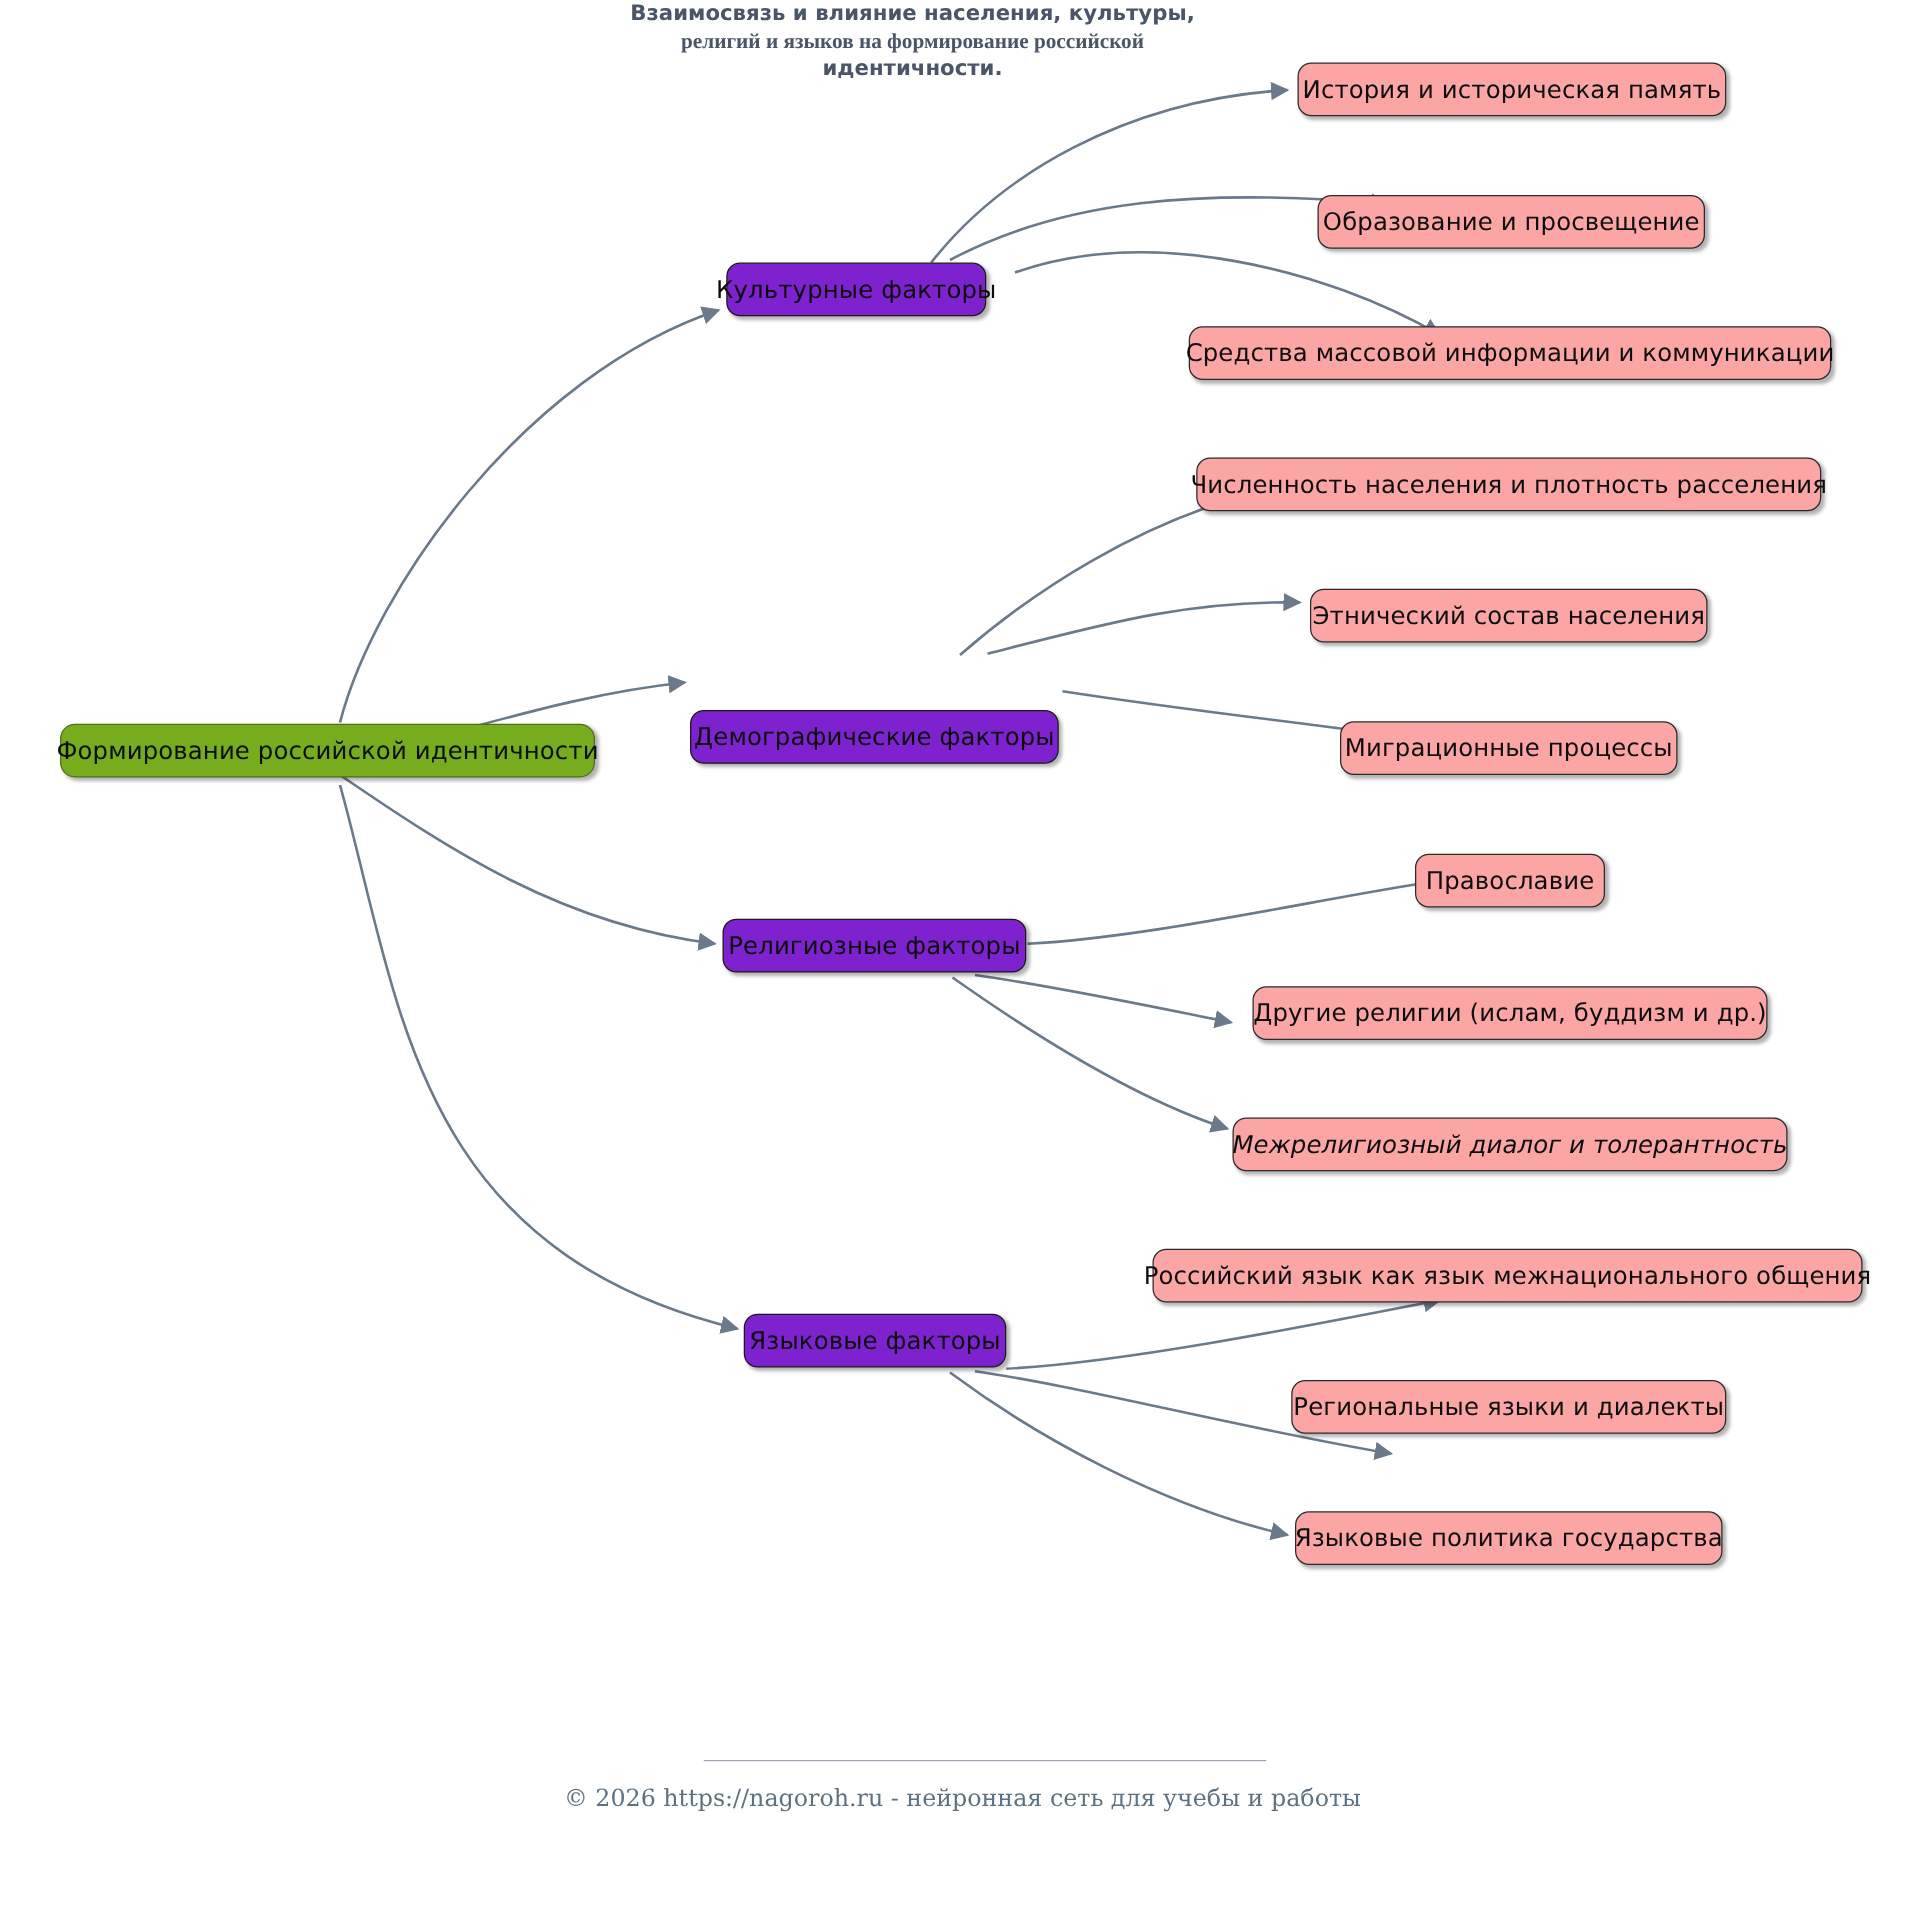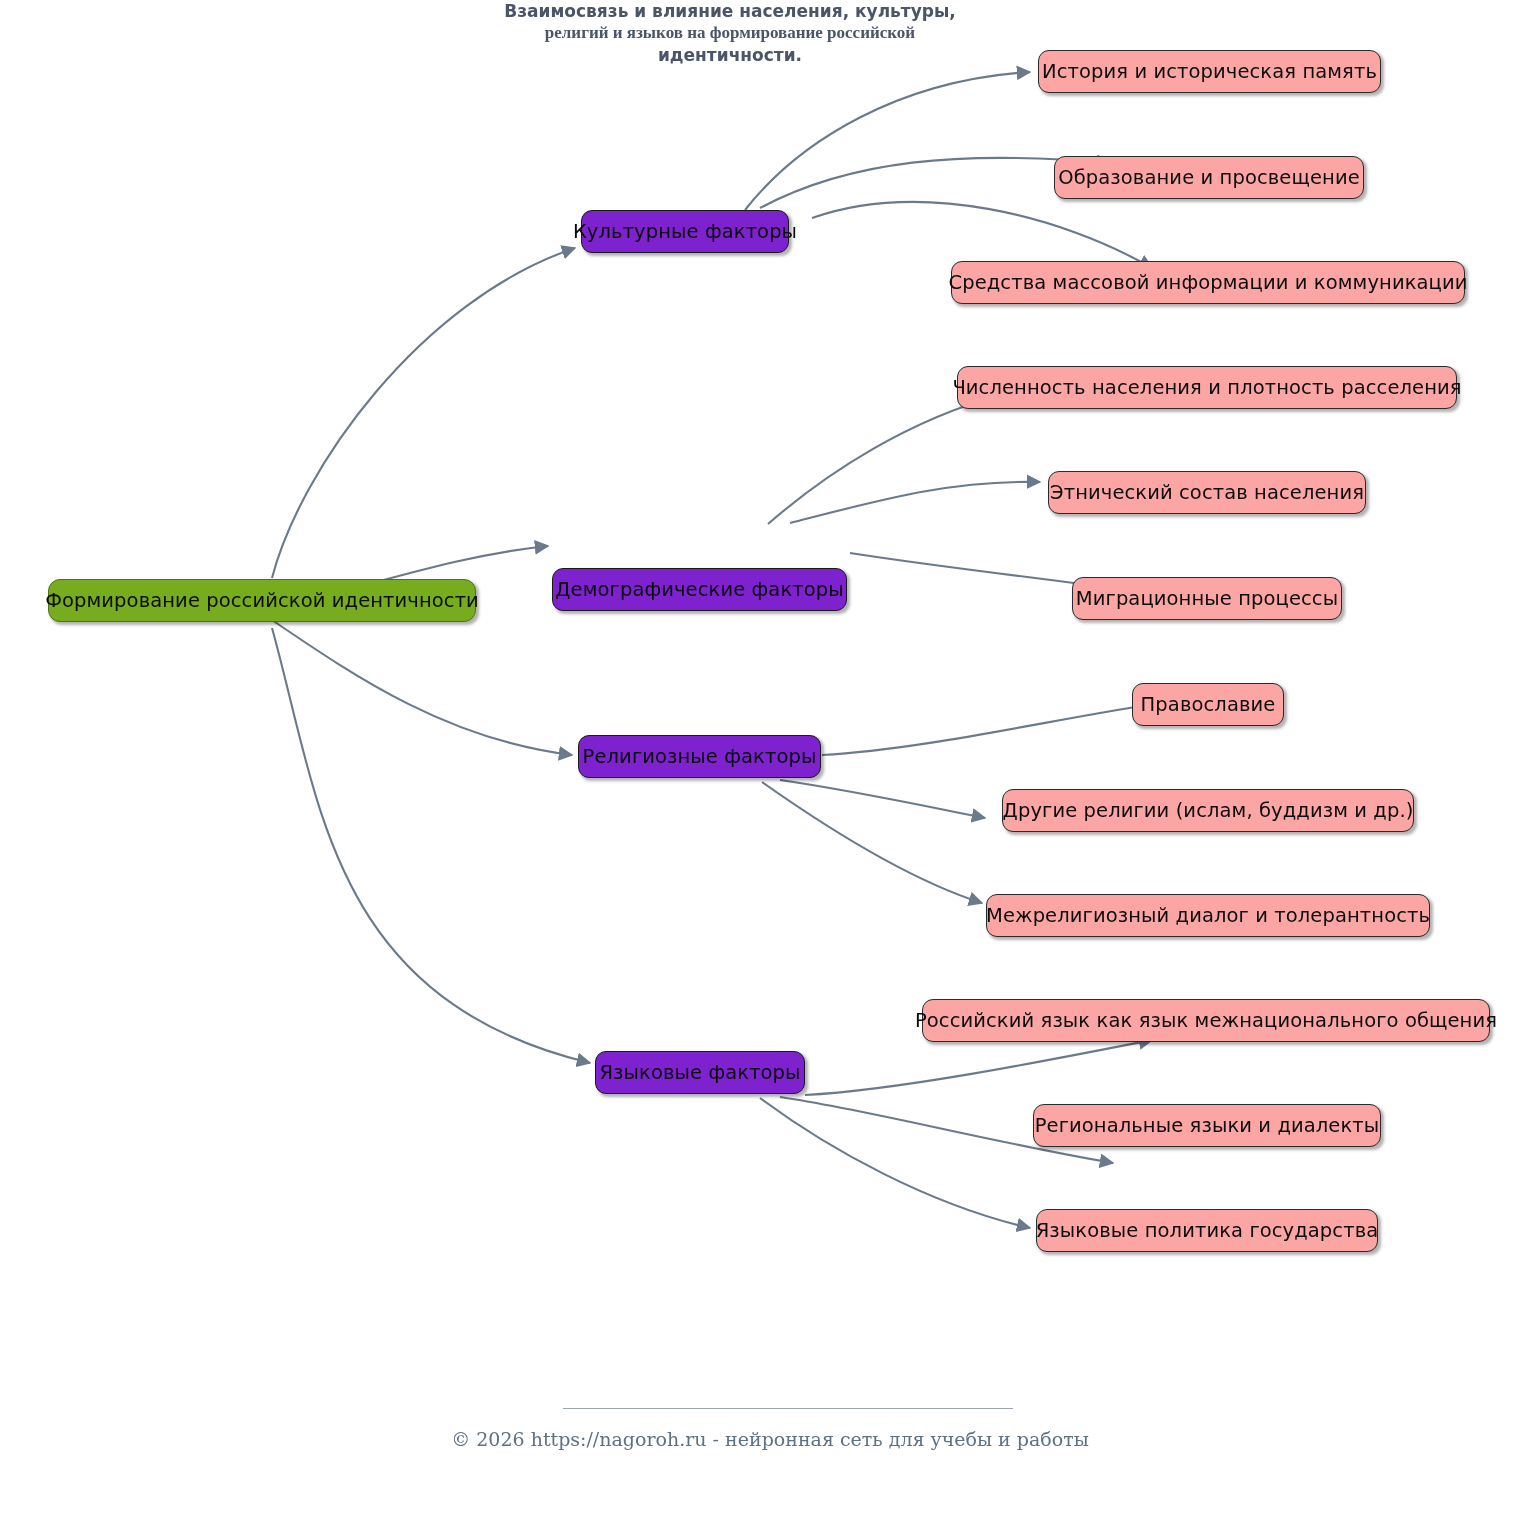--- a/index.html
+++ b/index.html
@@ -157,21 +157,21 @@
 
   <div class="node cat" style="left:578px; top:735px; width:243px;">
     <span>Религиозные факторы</span>
   </div>
   <div class="node leaf" style="left:1132px; top:683px; width:152px;">
     <span>Православие</span>
   </div>
   <div class="node leaf" style="left:1002px; top:789px; width:412px;">
     <span>Другие религии (ислам, буддизм и др.)</span>
   </div>
-  <div class="node leaf" style="left:986px; top:894px; width:444px;">
+  <div class="node leaf" style="left:986px; top:894px; width:444px;font-style:italic;">
     <span>Межрелигиозный диалог и толерантность</span>
   </div>
 
   <div class="node cat" style="left:595px; top:1051px; width:210px;">
     <span>Языковые факторы</span>
   </div>
   <div class="node leaf" style="left:922px; top:999px; width:568px;">
     <span>Российский язык как язык межнационального общения</span>
   </div>
   <div class="node leaf" style="left:1033px; top:1104px; width:348px;">

